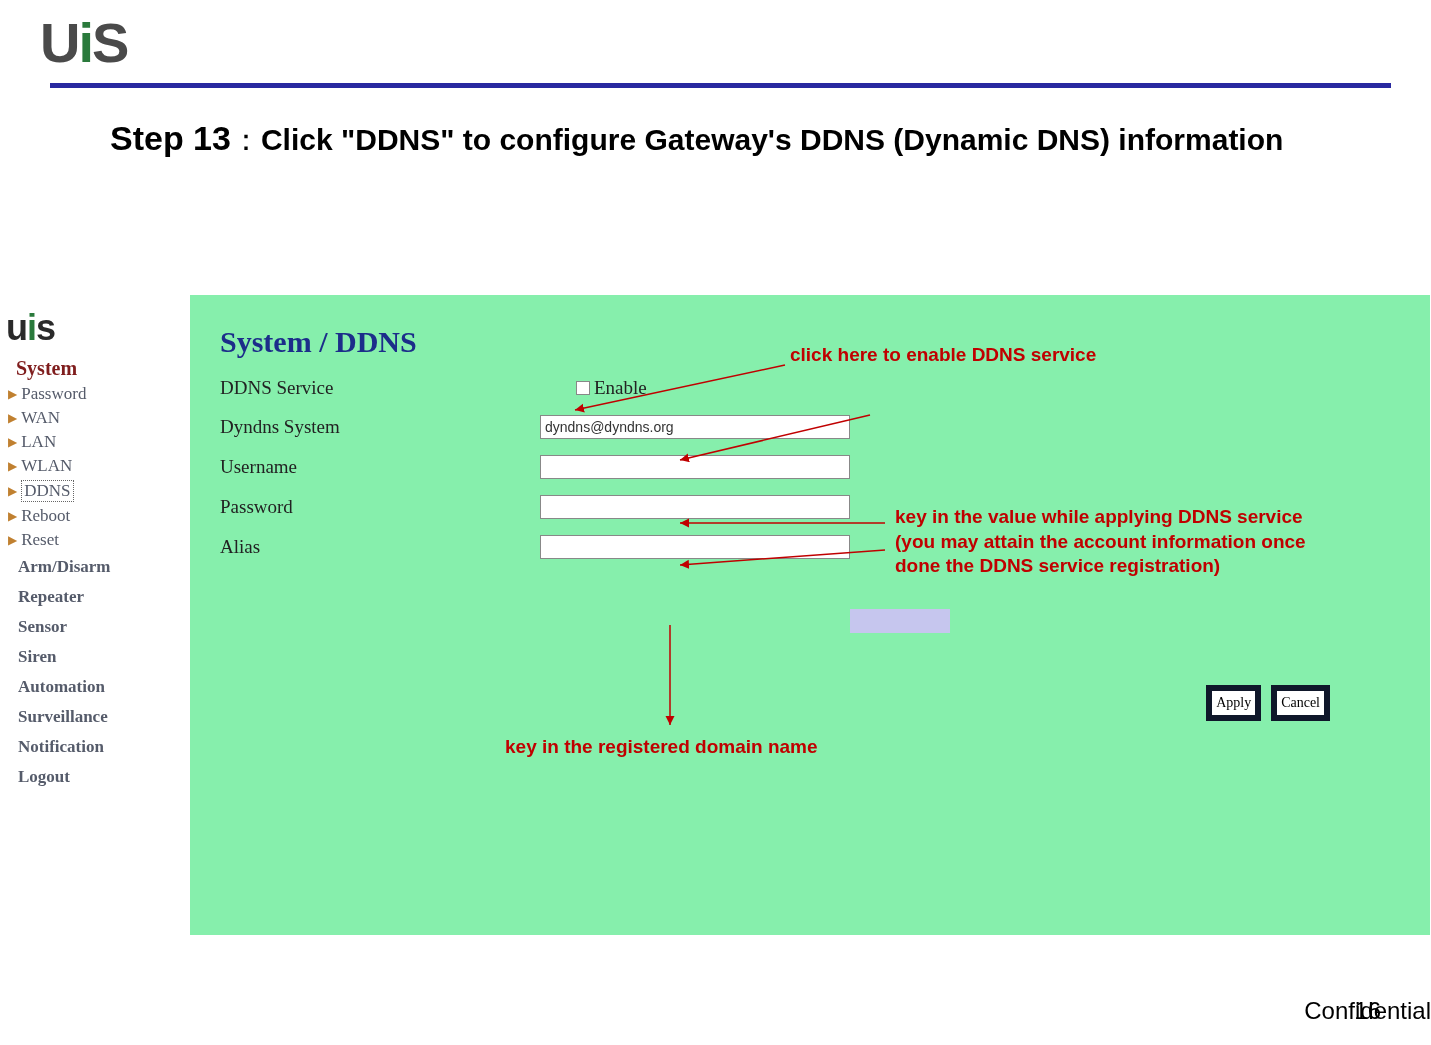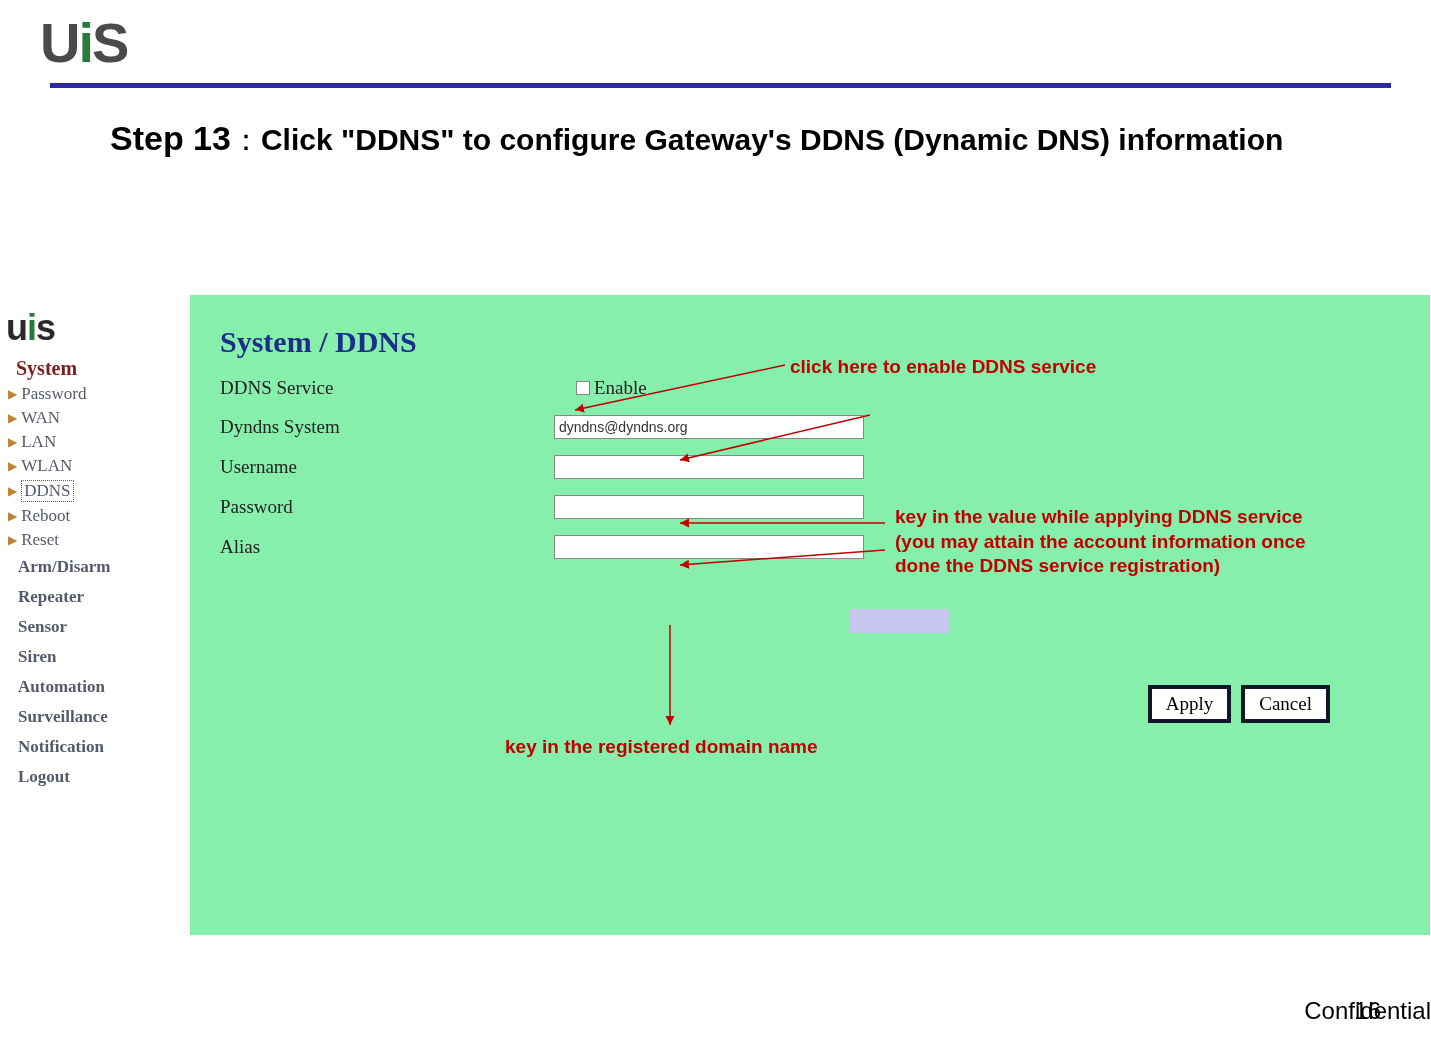--- a/index.html
+++ b/index.html
@@ -147,43 +147,42 @@
   }
   .text-input {
     width: 310px;
     height: 24px;
     border: 1px solid #888;
     background: #fff;
     font-family: Arial, sans-serif;
     font-size: 14px;
     color: #333;
     padding: 2px 4px;
-    margin-left: 14px;
   }
   .alias-highlight {
     position: absolute;
     top: 314px;
     left: 660px;
     width: 100px;
     height: 24px;
     background: #c6c6ee;
   }
   .btn-row {
     position: absolute;
     top: 390px;
     right: 100px;
     display: flex;
     gap: 10px;
   }
   .btn {
     font-family: "Times New Roman", serif;
-    font-size: 19px;
-    padding: 4px 14px;
-    background: #fff;
-    border: 4px solid #0f172a;
+    font-size: 14px;
+    padding: 4px 4px;
+    background: #fff;
+    border: 6px solid #0f172a;
     cursor: pointer;
   }
   
   .anno {
     position: absolute;
     color: #c00000;
     font-family: Arial, sans-serif;
     font-size: 19px;
     font-weight: bold;
     line-height: 1.3;
@@ -294,21 +293,21 @@
         <input class="text-input" style="">
       </div>
     </div>
     <div class="alias-highlight"></div>
     <div class="btn-row">
       <button class="btn">Apply</button>
       <button class="btn">Cancel</button>
     </div>
   </div>
 
-  <div class="anno" style="top:60px; left:790px;">click here to enable DDNS service</div>
+  <div class="anno" style="top:48px; left:790px;">click here to enable DDNS service</div>
   <div class="anno" style="top:210px; left:895px; width:430px;">key in the value while applying DDNS service (you may attain the account information once done the DDNS service registration)</div>
   <div class="anno" style="top:440px; left:505px;">key in the registered domain name</div>
 
   <svg class="arrow" style="top:55px; left:565px;" width="230" height="80">
     <defs>
         <marker id="ah1" markerWidth="8" markerHeight="8" refX="6" refY="3" orient="auto">
           <path d="M0,0 L6,3 L0,6 Z" fill="#c00000"></path>
         </marker>
       </defs>
     <line x1="220" y1="15" x2="10" y2="60" stroke="#c00000" stroke-width="1.5" marker-end="url(#ah1)"></line>

